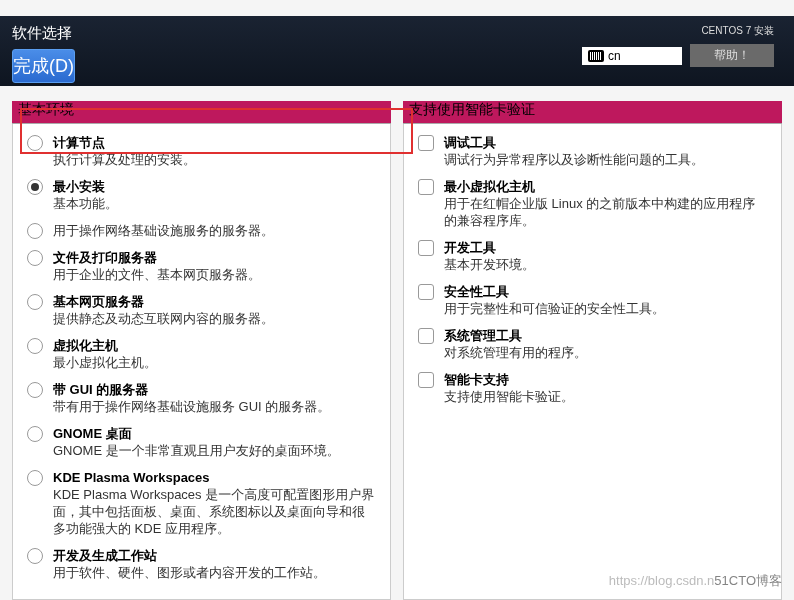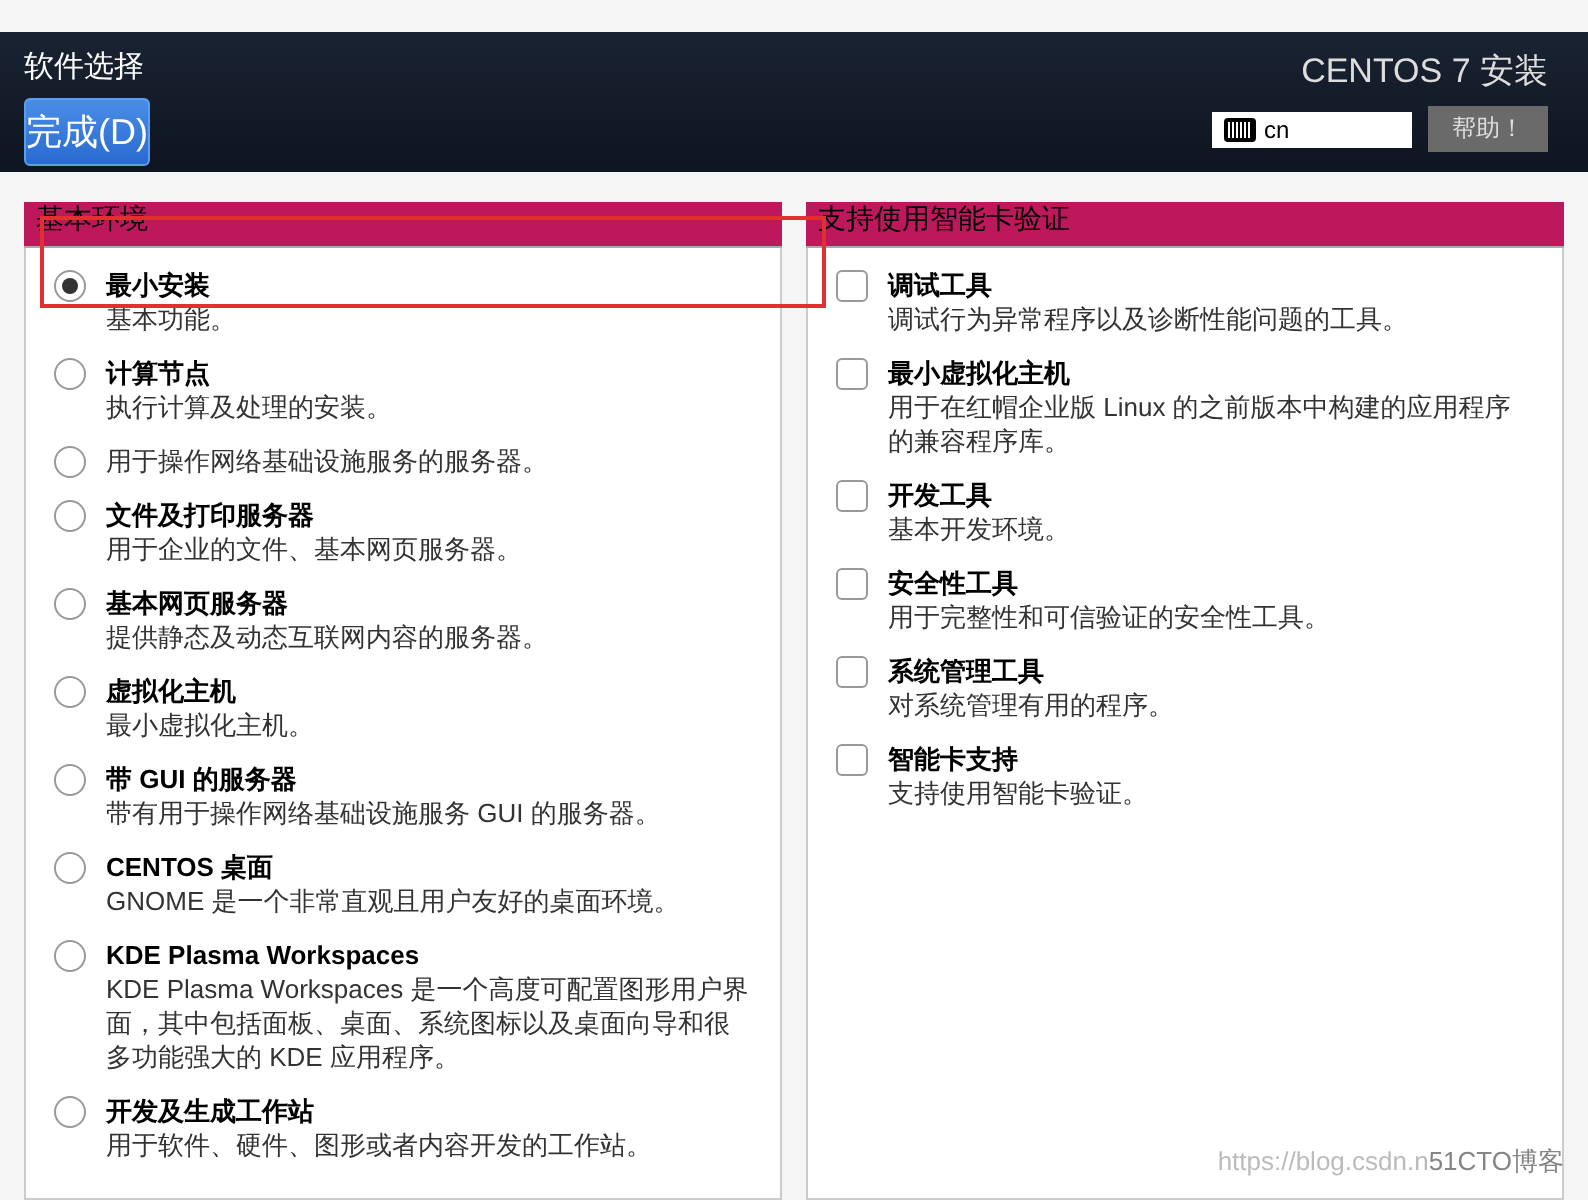--- a/index.html
+++ b/index.html
@@ -3,26 +3,26 @@
 <meta charset="utf-8">
 <style>
 * { box-sizing: border-box; margin: 0; padding: 0; }
 body { font-family: "Microsoft YaHei", sans-serif; font-size: 13px; background: #f5f5f5; width: 794px; height: 600px; overflow: hidden; position: relative; }
 
 .header { background: linear-gradient(to bottom, #1a2332, #0e1520); height: 70px; display: flex; justify-content: space-between; padding: 8px 20px 8px 12px; color: #fff; margin-top: 16px; }
 .header-left { display: flex; flex-direction: column; gap: 6px; }
 .page-title { font-size: 15px; font-weight: normal; }
 .done-btn { background: linear-gradient(to bottom, #4a8de8, #2a6ad0); border: 1px solid #5a9ef0; border-radius: 3px; color: #fff; padding: 4px 0; font-size: 18px; cursor: pointer; width: fit-content; }
 .header-right { display: flex; flex-direction: column; align-items: flex-end; gap: 6px; }
-.install-title { font-size: 17px; color: #ddd; }
+.install-title { font-size: 10px; color: #ddd; }
 .header-controls { display: flex; gap: 8px; align-items: center; }
 .lang-box { background: #fff; color: #000; padding: 2px 20px 2px 6px; font-size: 12px; display: flex; align-items: center; gap: 4px; min-width: 100px; }
 .kb-icon { width: 16px; height: 12px; background: #000; border-radius: 2px; position: relative; }
 .kb-icon::after { content: ""; position: absolute; inset: 2px; background: repeating-linear-gradient(90deg, #fff 0 1px, #000 1px 2px); }
-.help-btn { background: #6a6a6a; border: none; color: #ddd; padding: 3px 12px; font-size: 12px; cursor: pointer; }
+.help-btn { background: #6a6a6a; border: none; color: #ddd; padding: 3px 24px; font-size: 12px; cursor: pointer; }
 
 .content { display: flex; padding: 16px 12px; gap: 12px; height: calc(100% - 70px); }
 .panel { flex: 1; background: #fff; border: 1px solid #ccc; border-top: none; display: flex; flex-direction: column; }
 .panel-header { font-size: 14px; padding: 0 0 4px 6px; border-bottom: 1px solid #aaa; background: #be185d; margin: -1px -1px 0 -1px; }
 .panel-body { padding: 10px 14px; overflow-y: auto; flex: 1; }
 
 .item { display: flex; gap: 10px; margin-bottom: 10px; }
 .radio, .check { flex-shrink: 0; width: 16px; height: 16px; border: 1px solid #999; background: #fff; margin-top: 1px; }
 .radio { border-radius: 50%; position: relative; }
 .radio.selected::after { content: ""; position: absolute; inset: 3px; border-radius: 50%; background: #333; }
@@ -54,31 +54,31 @@
       <button class="help-btn">帮助！</button>
     </div>
   </div>
 </div>
 
 <div class="content">
   <div class="panel">
     <div class="panel-header">基本环境</div>
     <div class="panel-body" id="left-body">
         <div class="item">
+          <div class="radio"></div>
+          <div class="item-text">
+            <div class="item-title">计算节点</div>
+            <div class="item-desc">执行计算及处理的安装。</div>
+          </div>
+        </div>
+        <div class="item">
           <div class="radio selected"></div>
           <div class="item-text">
             <div class="item-title">最小安装</div>
             <div class="item-desc">基本功能。</div>
-          </div>
-        </div>
-        <div class="item">
-          <div class="radio"></div>
-          <div class="item-text">
-            <div class="item-title">计算节点</div>
-            <div class="item-desc">执行计算及处理的安装。</div>
           </div>
         </div>
         <div class="item">
           <div class="radio"></div>
           <div class="item-text">
             <div class="item-desc">用于操作网络基础设施服务的服务器。</div>
           </div>
         </div>
         <div class="item">
           <div class="radio"></div>
@@ -104,21 +104,21 @@
         <div class="item">
           <div class="radio"></div>
           <div class="item-text">
             <div class="item-title">带 GUI 的服务器</div>
             <div class="item-desc">带有用于操作网络基础设施服务 GUI 的服务器。</div>
           </div>
         </div>
         <div class="item">
           <div class="radio"></div>
           <div class="item-text">
-            <div class="item-title">CENTOS 桌面</div>
+            <div class="item-title">GNOME 桌面</div>
             <div class="item-desc">GNOME 是一个非常直观且用户友好的桌面环境。</div>
           </div>
         </div>
         <div class="item">
           <div class="radio"></div>
           <div class="item-text">
             <div class="item-title">KDE Plasma Workspaces</div>
             <div class="item-desc">KDE Plasma Workspaces 是一个高度可配置图形用户界面，其中包括面板、桌面、系统图标以及桌面向导和很多功能强大的 KDE 应用程序。</div>
           </div>
         </div>

